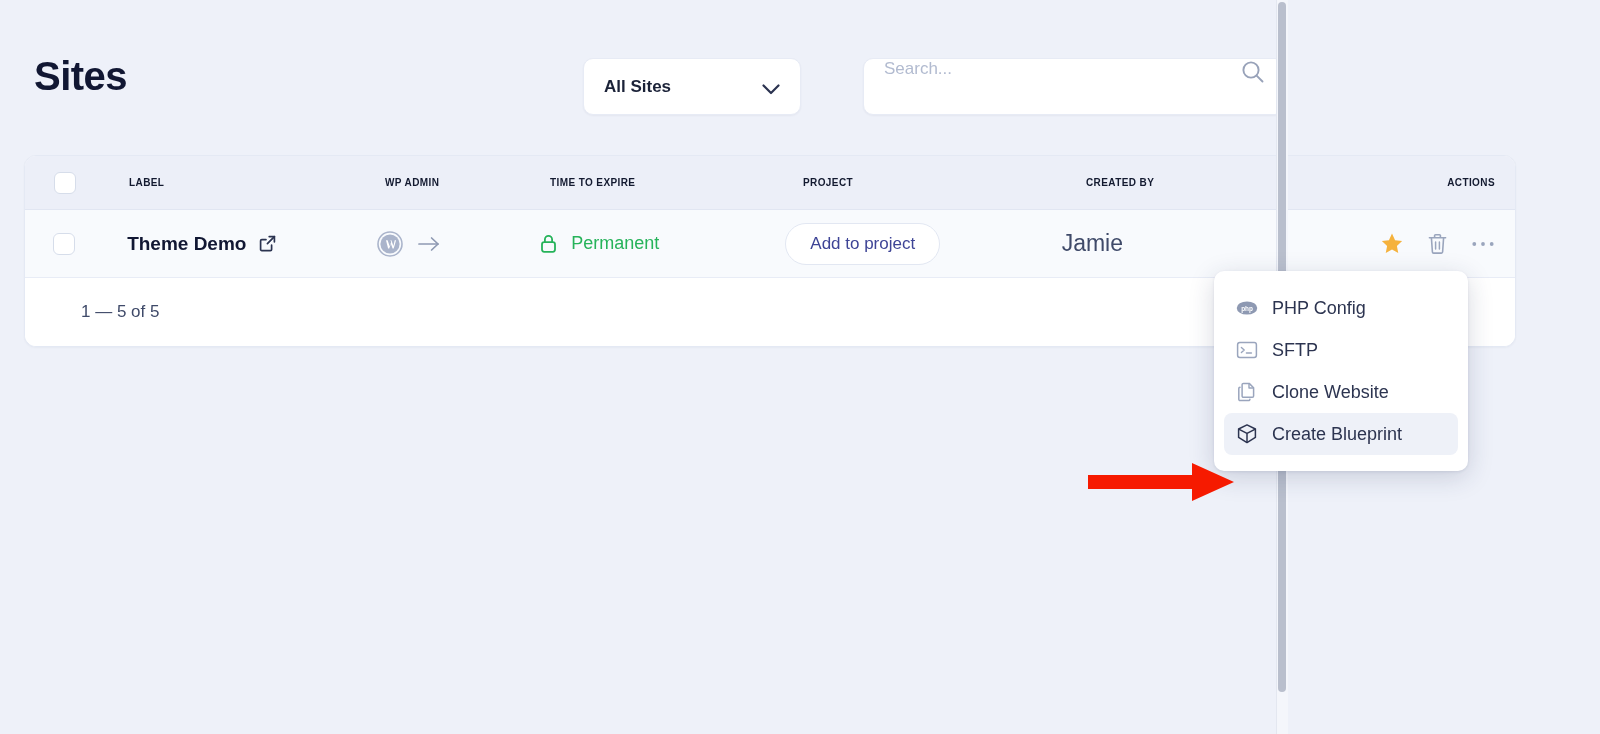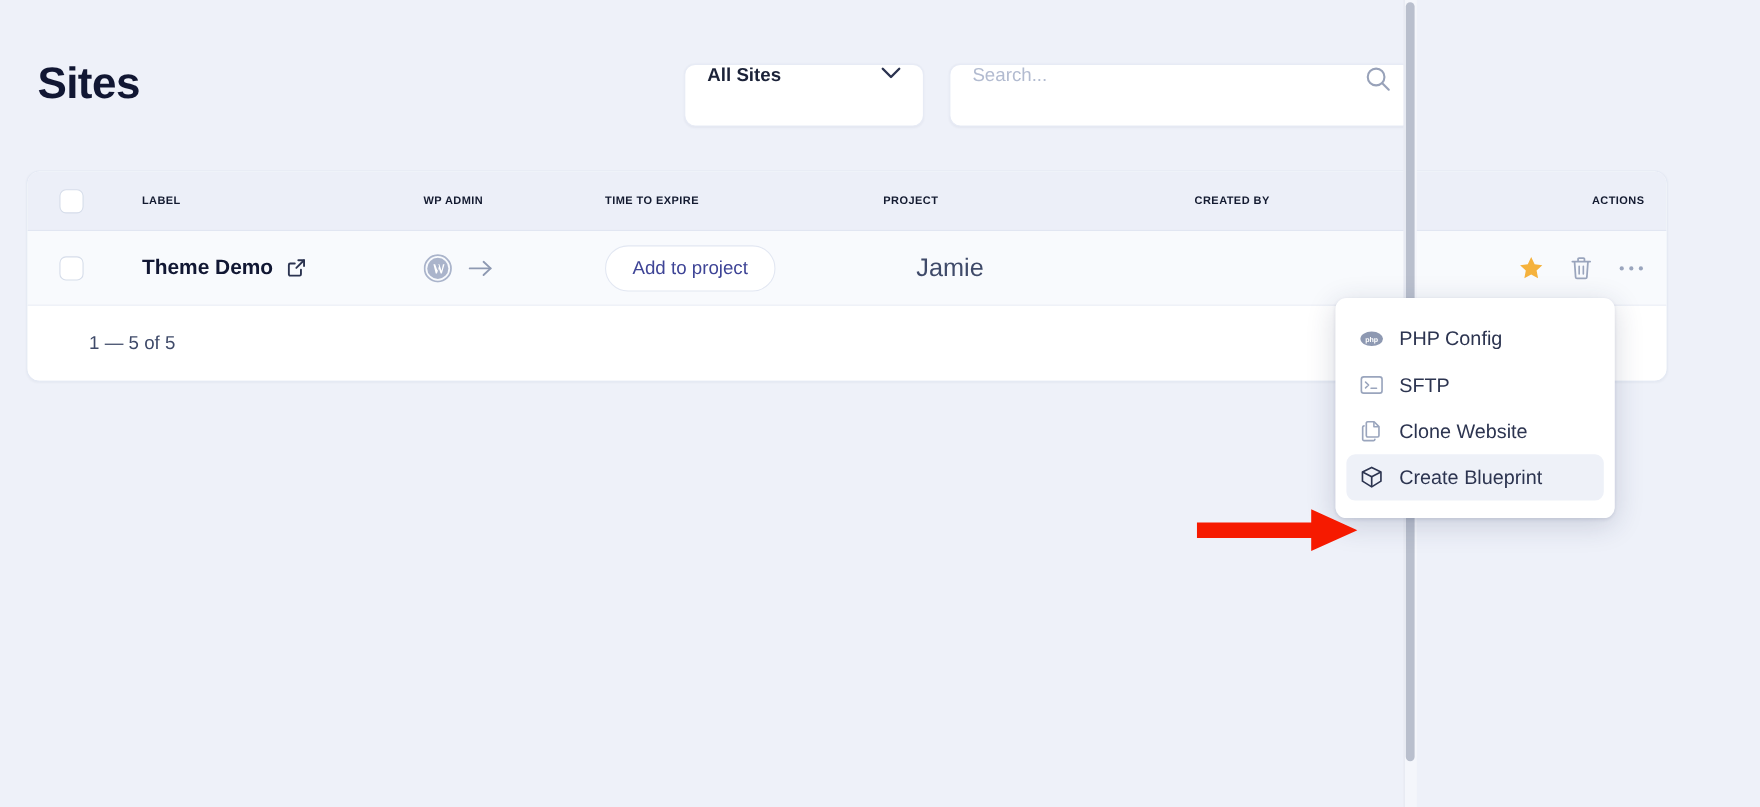--- a/index.html
+++ b/index.html
@@ -27,28 +27,28 @@
     left: 34px; top: 56px;
     font-size: 40px;
     font-weight: 700;
     color: #111733;
     letter-spacing: -0.5px;
     line-height: 1;
   }
 
   .filter-select {
     position: absolute;
-    left: 622px; top: 58px;
+    left: 583px; top: 58px;
     width: 218px; height: 57px;
     background: #ffffff;
     border-radius: 10px;
     border: 1px solid #e7ebf5;
     box-shadow: 0 1px 2px rgba(30,40,80,0.05);
     display: flex;
-    align-items: flex-start;
+    align-items: center;
     padding: 0 20px;
     cursor: pointer;
   }
   .filter-select .lbl {
     font-size: 17px;
     font-weight: 600;
     color: #1b2238;
     flex: 1;
   }
   .chev {
@@ -325,20 +325,29 @@
           </svg>
         </span>
         <span style="display:flex;">
           <svg width="24" height="18" viewBox="0 0 24 18" fill="none">
             <path d="M2 9 H21" stroke="#8e99b2" stroke-width="1.7" stroke-linecap="round"></path>
             <path d="M14.6 3 L21 9 L14.6 15" stroke="#8e99b2" stroke-width="1.7" stroke-linecap="round" stroke-linejoin="round"></path>
           </svg>
         </span>
       </div>
 
+      <div class="c-exp">
+        <span style="display:flex;">
+          <svg width="21" height="23" viewBox="0 0 21 23" fill="none">
+            <rect x="4.0" y="10.2" width="13" height="9.6" rx="2.2" stroke="#26b35a" stroke-width="1.8"></rect>
+            <path d="M6.9 10.2 V7.4 A3.6 3.6 0 0 1 14.1 7.4 V10.2" stroke="#26b35a" stroke-width="1.8" stroke-linecap="round"></path>
+          </svg>
+        </span>
+        <span class="permanent">Permanent</span>
+      </div>
 
       <div class="c-proj">
         <span class="add-project">Add to project</span>
       </div>
 
       <div class="c-by">
         <span class="created-by">Jamie</span>
       </div>
 
       <div class="c-act">

